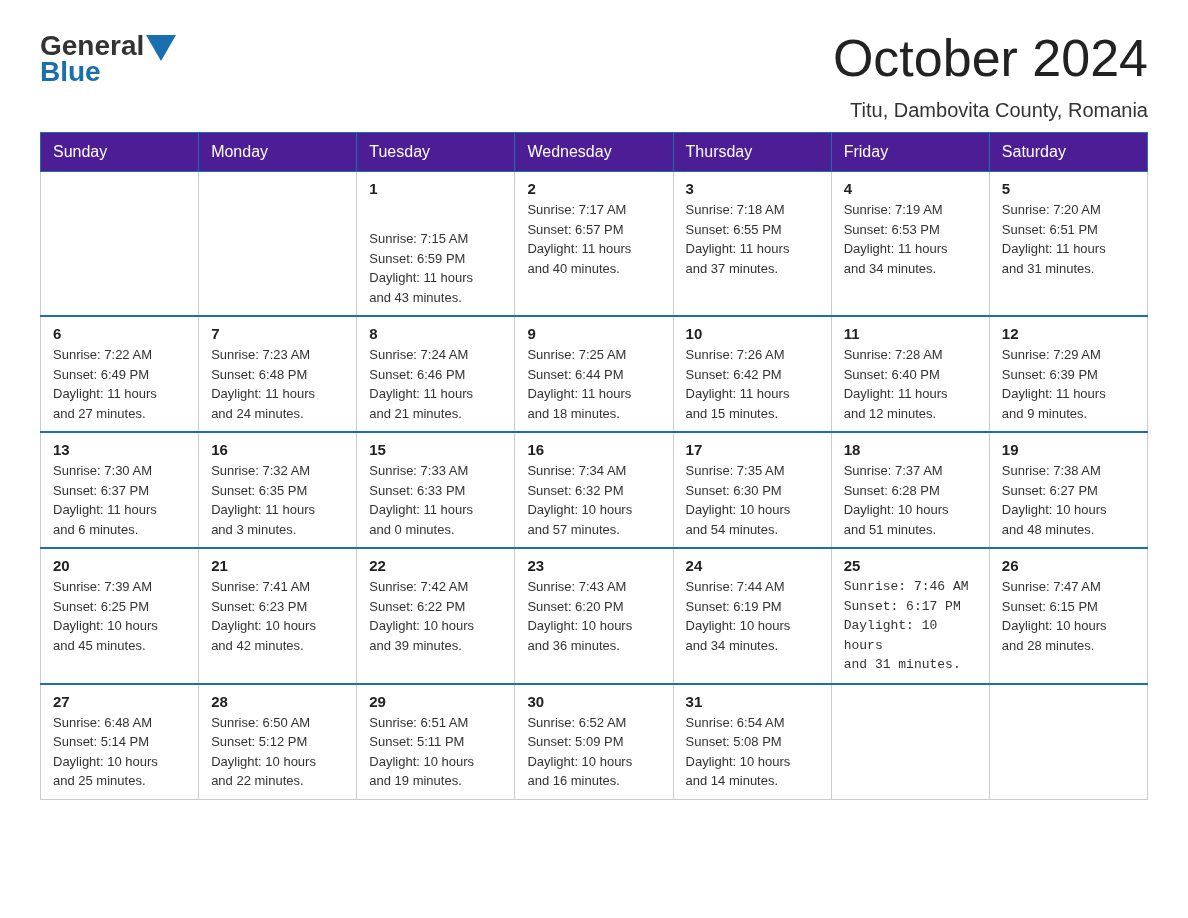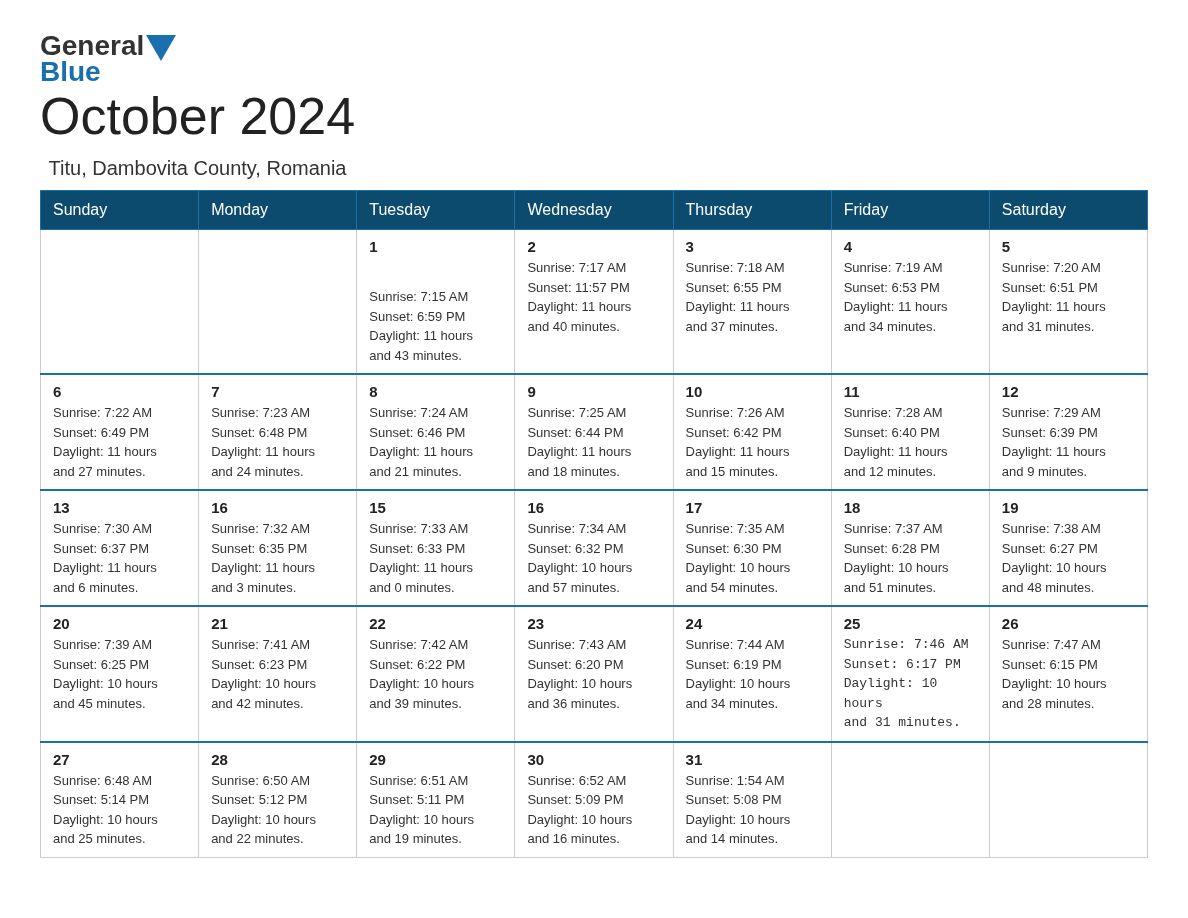--- a/index.html
+++ b/index.html
@@ -8,58 +8,57 @@
       background: #fff;
       padding: 30px 40px;
       width: 1188px;
       min-height: 918px;
     }
     .header {
       display: flex;
       justify-content: space-between;
       align-items: flex-start;
       margin-bottom: 10px;
-      flex-direction: column;
     }
     .logo {
       display: flex;
       align-items: center;
       gap: 4px;
     }
     .logo-text-general {
       font-size: 28px;
       font-weight: bold;
       color: #333;
     }
     .logo-text-blue {
       font-size: 28px;
       font-weight: bold;
       color: #1a6faf;
     }
     .title-section {
-      text-align: center;
+      text-align: right;
     }
     .month-title {
       font-size: 52px;
       font-weight: normal;
       color: #222;
       line-height: 1.1;
     }
     .location {
       font-size: 20px;
       color: #333;
       margin-top: 12px;
     }
     table {
       width: 100%;
       border-collapse: collapse;
       margin-top: 10px;
     }
     thead tr {
-      background-color: #0c4a6e;
+      background-color: #4c1d95;
     }
     thead th {
       color: #fff;
       font-size: 16px;
       font-weight: normal;
       padding: 10px 12px;
       text-align: left;
       border: 1px solid #1a6faf;
     }
     tbody td {
@@ -134,21 +133,21 @@
         <td>
           <span class="day-number">1</span>
           <div class="day-info" style="white-space: pre-line; margin-top: 32px;">Sunrise: 7:15 AM
 Sunset: 6:59 PM
 Daylight: 11 hours
 and 43 minutes.</div>
         </td>
         <td>
           <span class="day-number">2</span>
           <div class="day-info" style="white-space: pre-line;">Sunrise: 7:17 AM
-Sunset: 11:57 PM
+Sunset: 6:57 PM
 Daylight: 11 hours
 and 40 minutes.</div>
         </td>
         <td>
           <span class="day-number">3</span>
           <div class="day-info" style="white-space: pre-line;">Sunrise: 7:18 AM
 Sunset: 6:55 PM
 Daylight: 11 hours
 and 37 minutes.</div>
         </td>
@@ -344,21 +343,21 @@
         </td>
         <td>
           <span class="day-number">30</span>
           <div class="day-info" style="white-space: pre-line;">Sunrise: 6:52 AM
 Sunset: 5:09 PM
 Daylight: 10 hours
 and 16 minutes.</div>
         </td>
         <td>
           <span class="day-number">31</span>
-          <div class="day-info" style="white-space: pre-line;">Sunrise: 1:54 AM
+          <div class="day-info" style="white-space: pre-line;">Sunrise: 6:54 AM
 Sunset: 5:08 PM
 Daylight: 10 hours
 and 14 minutes.</div>
         </td>
         <td class="empty-cell"></td>
         <td class="empty-cell"></td>
       </tr>
     </tbody>
 </table>
 

